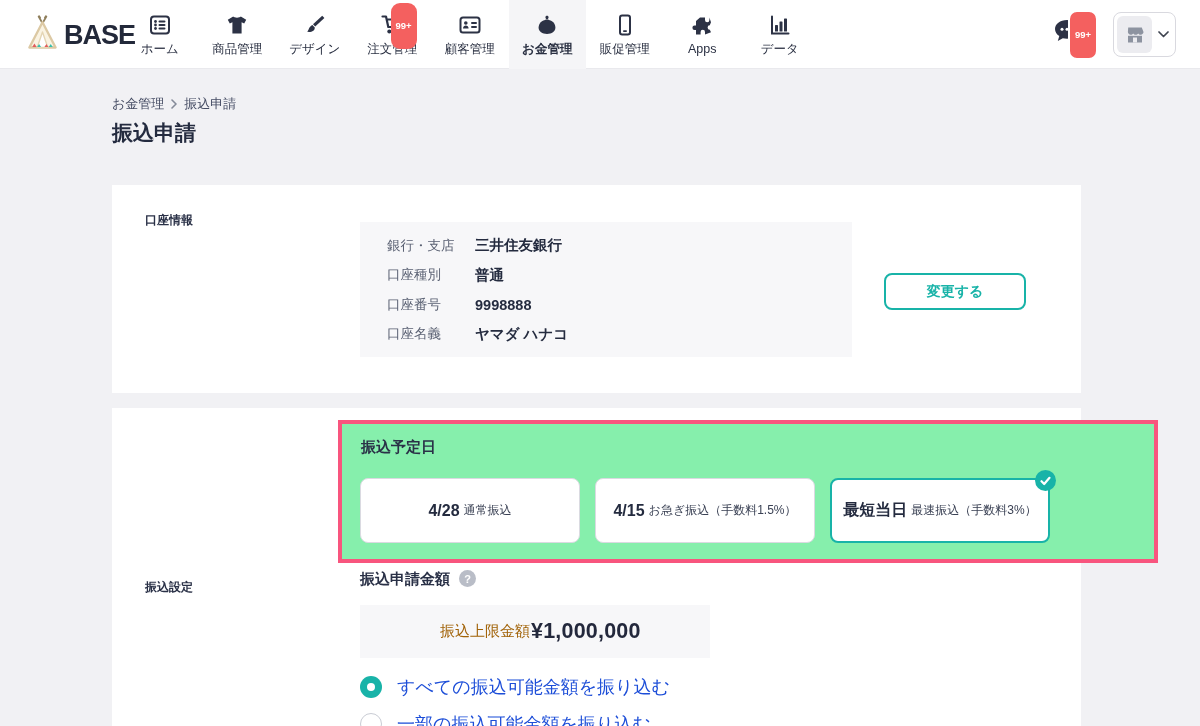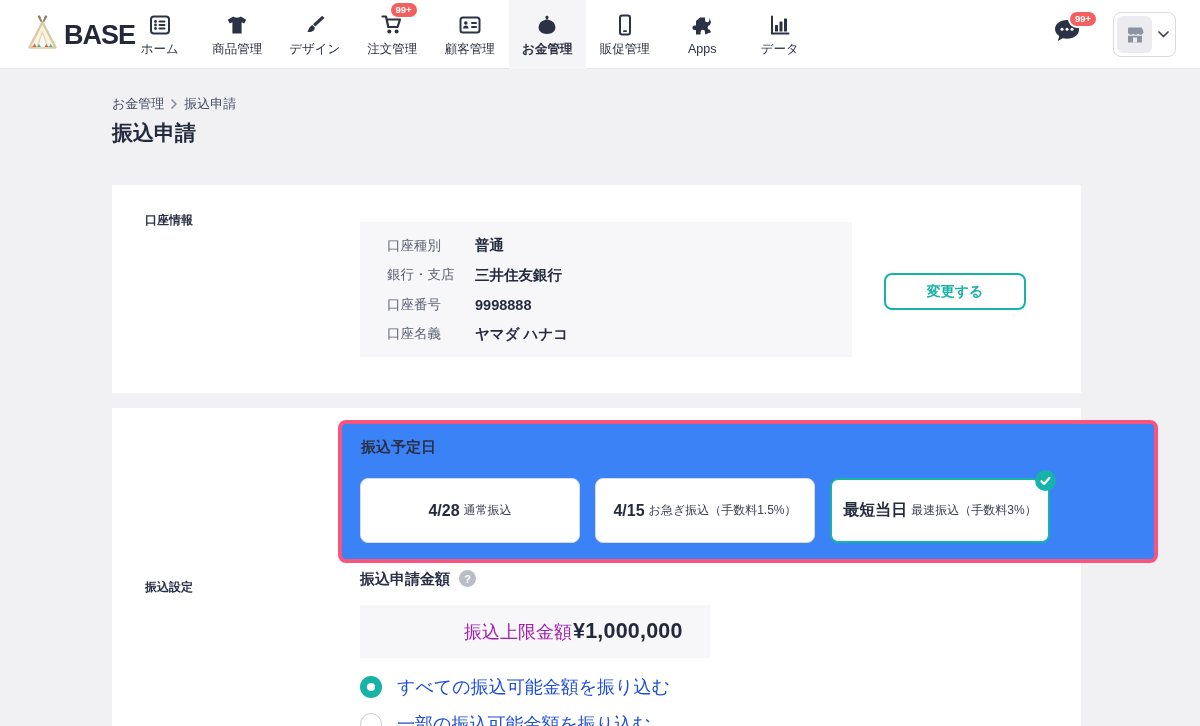--- a/index.html
+++ b/index.html
@@ -14,21 +14,21 @@
   
   .nav{position:absolute;left:0;top:0;width:1200px;height:69px;background:#fff;border-bottom:1px solid #e9e9ed;z-index:5}
   .logo{position:absolute;left:26px;top:13px;display:flex;align-items:flex-end;gap:5px;cursor:pointer}
   .logo-text{font-size:27px;font-weight:800;letter-spacing:-1px;color:#23293a}
   .menu{position:absolute;left:121px;top:0;height:69px;display:flex}
   .nav-item{width:77.5px;height:69px;display:flex;flex-direction:column;align-items:center;justify-content:center;gap:5px;position:relative;cursor:pointer}
   .nav-item.active{background:#f5f5f7}
   .nav-item.active .nlabel{font-weight:bold}
   .nicon{height:24px;display:flex;align-items:flex-end;justify-content:center;color:var(--nav-dark)}
   .nlabel{font-size:12.5px;color:#2a3042;white-space:nowrap}
-  .badge{background:var(--badge-red);color:#fff;font-size:9.5px;font-weight:bold;border-radius:9px;padding:2px 5px;line-height:1;letter-spacing:0}
+  .badge{background:var(--badge-red);color:#fff;font-size:9.5px;font-weight:bold;border-radius:9px;padding:18px 5px;line-height:1;letter-spacing:0}
   .nav-badge{position:absolute;left:37px;top:3px}
   .chat{position:absolute;right:112px;top:16px;width:36px;height:40px;cursor:pointer;color:var(--nav-dark)}
   .chat-badge{position:absolute;right:-10px;top:-6px;border:2px solid #fff}
   .shop-dd{position:absolute;right:24px;top:12px;width:63px;height:45px;background:#fff;border:1px solid #d9d9df;border-radius:8px;display:flex;align-items:center;cursor:pointer}
   .shop-sq{width:35px;height:37px;margin-left:3px;border-radius:6px;background:#ececf0;display:flex;align-items:center;justify-content:center;color:#8d93a0}
   .dd-chevron{margin-left:6px;color:#3f4450;display:flex}
 
   
   .breadcrumb{position:absolute;left:112px;top:95px;display:flex;align-items:center;gap:7px;font-size:13px;color:#454c63}
   .crumb-link{cursor:pointer}
@@ -42,35 +42,35 @@
   .card-heading{position:absolute;left:33px;font-size:12px;font-weight:bold;color:#2a3147}
 
   
   .acct-panel{position:absolute;left:248px;top:37px;width:492px;height:135px;background:var(--panel-bg);padding:9px 0 0 27px}
   .acct-row{display:grid;grid-template-columns:88px auto;align-items:center;height:29.5px}
   .acct-label{font-size:13.5px;color:#5a6173}
   .acct-value{font-size:14.5px;font-weight:bold;color:#242b3f}
   .change-btn{position:absolute;left:772px;top:88px;width:142px;height:37px;background:#fff;border:2px solid var(--teal);border-radius:8px;color:var(--teal);font-size:14px;font-weight:bold;font-family:inherit;cursor:pointer}
 
   
-  .hl-box{position:absolute;left:226px;top:12px;width:820px;height:143px;border:4px solid var(--pink);border-radius:8px;background:#3b82f6}
+  .hl-box{position:absolute;left:226px;top:12px;width:820px;height:143px;border:4px solid var(--pink);border-radius:0;background:#86efac}
   .sched-label{position:absolute;left:19px;top:14px;font-size:15px;font-weight:bold;color:#2a3147}
   .sched-opts{position:absolute;left:18px;top:54px;display:flex;gap:15px}
   .opt-card{width:220px;height:65px;border:1px solid var(--border);border-radius:8px;background:#fff;display:flex;flex-direction:row;align-items:center;justify-content:center;gap:4px;position:relative;cursor:pointer}
   .opt-card.selected{border:2px solid var(--teal)}
   .opt-title{font-size:16px;font-weight:bold;color:#242b3f}
   .opt-sub{font-size:12px;color:#3a4154}
   .opt-check{position:absolute;top:-10px;right:-8px;width:21px;height:21px;border-radius:50%;background:var(--teal);display:flex;align-items:center;justify-content:center}
 
   
   .amount-label-row{position:absolute;left:248px;top:162px;display:flex;align-items:flex-start;gap:9px}
   .amount-label{font-size:15px;font-weight:bold;color:#2a3147}
   .help-icon{width:17px;height:17px;border-radius:50%;background:#b9bdc7;color:#fff;font-size:11px;font-weight:bold;display:flex;align-items:center;justify-content:center;cursor:pointer}
   .limit-box{position:absolute;left:248px;top:197px;width:350px;height:53px;background:var(--panel-bg);display:flex;align-items:center}
-  .limit-label{margin-left:104px;font-size:18px;color:#a21caf}
+  .limit-label{margin-left:80px;font-size:15px;color:#a16207}
   .limit-value{margin-left:1px;font-size:21.5px;font-weight:bold;color:#23283c;letter-spacing:.2px}
   .radio-group{position:absolute;left:248px;top:267px;display:flex;flex-direction:column;gap:13px}
   .radio-row{display:flex;align-items:center;gap:15px;cursor:pointer}
   .radio{width:22px;height:22px;border-radius:50%;position:relative;flex:0 0 auto}
   .radio.checked{background:var(--teal)}
   .radio.checked::after{content:"";position:absolute;left:7px;top:7px;width:8px;height:8px;border-radius:50%;background:#fff}
   .radio.unchecked{background:#fff;border:1.5px solid #c9ccd4}
   .radio-label{font-size:18px;color:#1d4ed8}
 </style>
 </head>
@@ -232,26 +232,26 @@
   </span>
   <span>振込申請</span>
 </div>
 <h1 class="page-title">振込申請</h1>
 
 <section class="card card1">
   <h2 class="card-heading" style="top:27px">口座情報</h2>
 
   <div class="acct-panel">
     <div class="acct-row">
+      <span class="acct-label">銀行・支店</span>
+      <span class="acct-value">三井住友銀行</span>
+    </div>
+    <div class="acct-row">
       <span class="acct-label">口座種別</span>
       <span class="acct-value">普通</span>
-    </div>
-    <div class="acct-row">
-      <span class="acct-label">銀行・支店</span>
-      <span class="acct-value">三井住友銀行</span>
     </div>
     <div class="acct-row">
       <span class="acct-label">口座番号</span>
       <span class="acct-value">9998888</span>
     </div>
     <div class="acct-row">
       <span class="acct-label">口座名義</span>
       <span class="acct-value">ヤマダ ハナコ</span>
     </div>
   </div>

